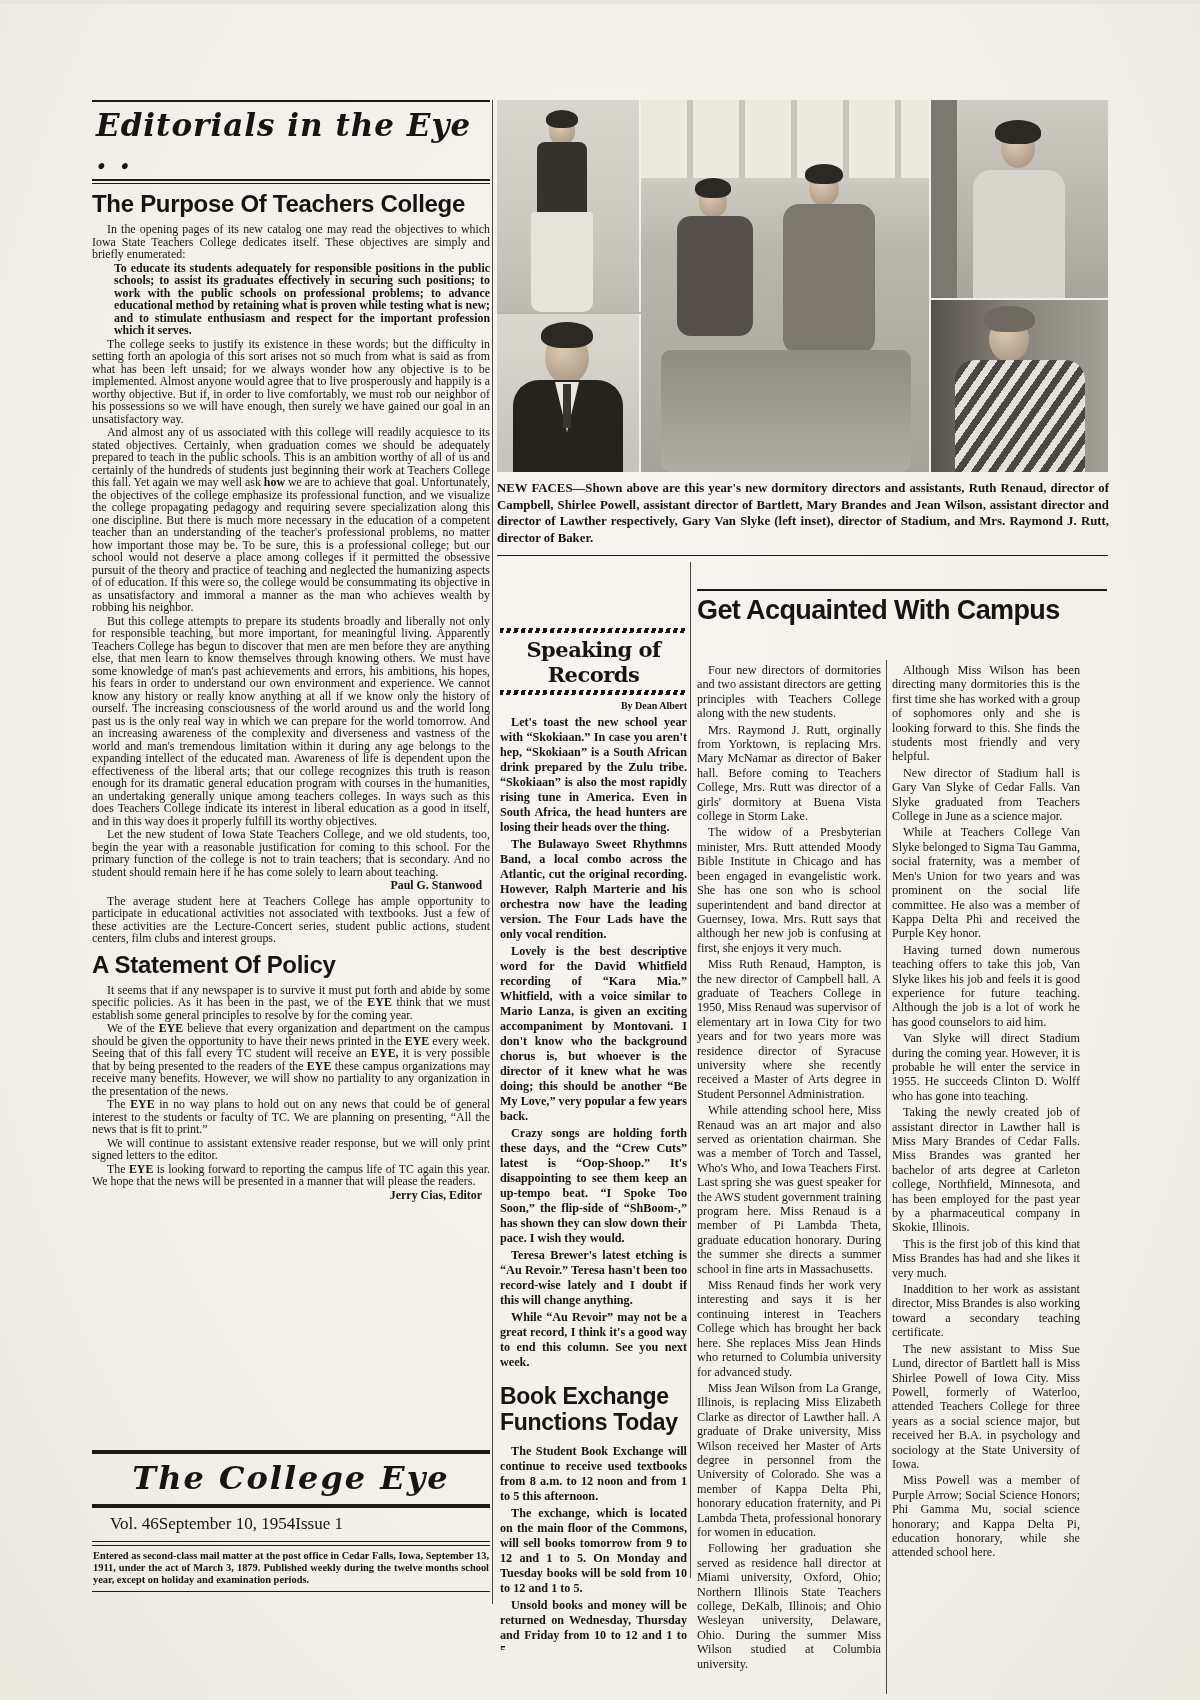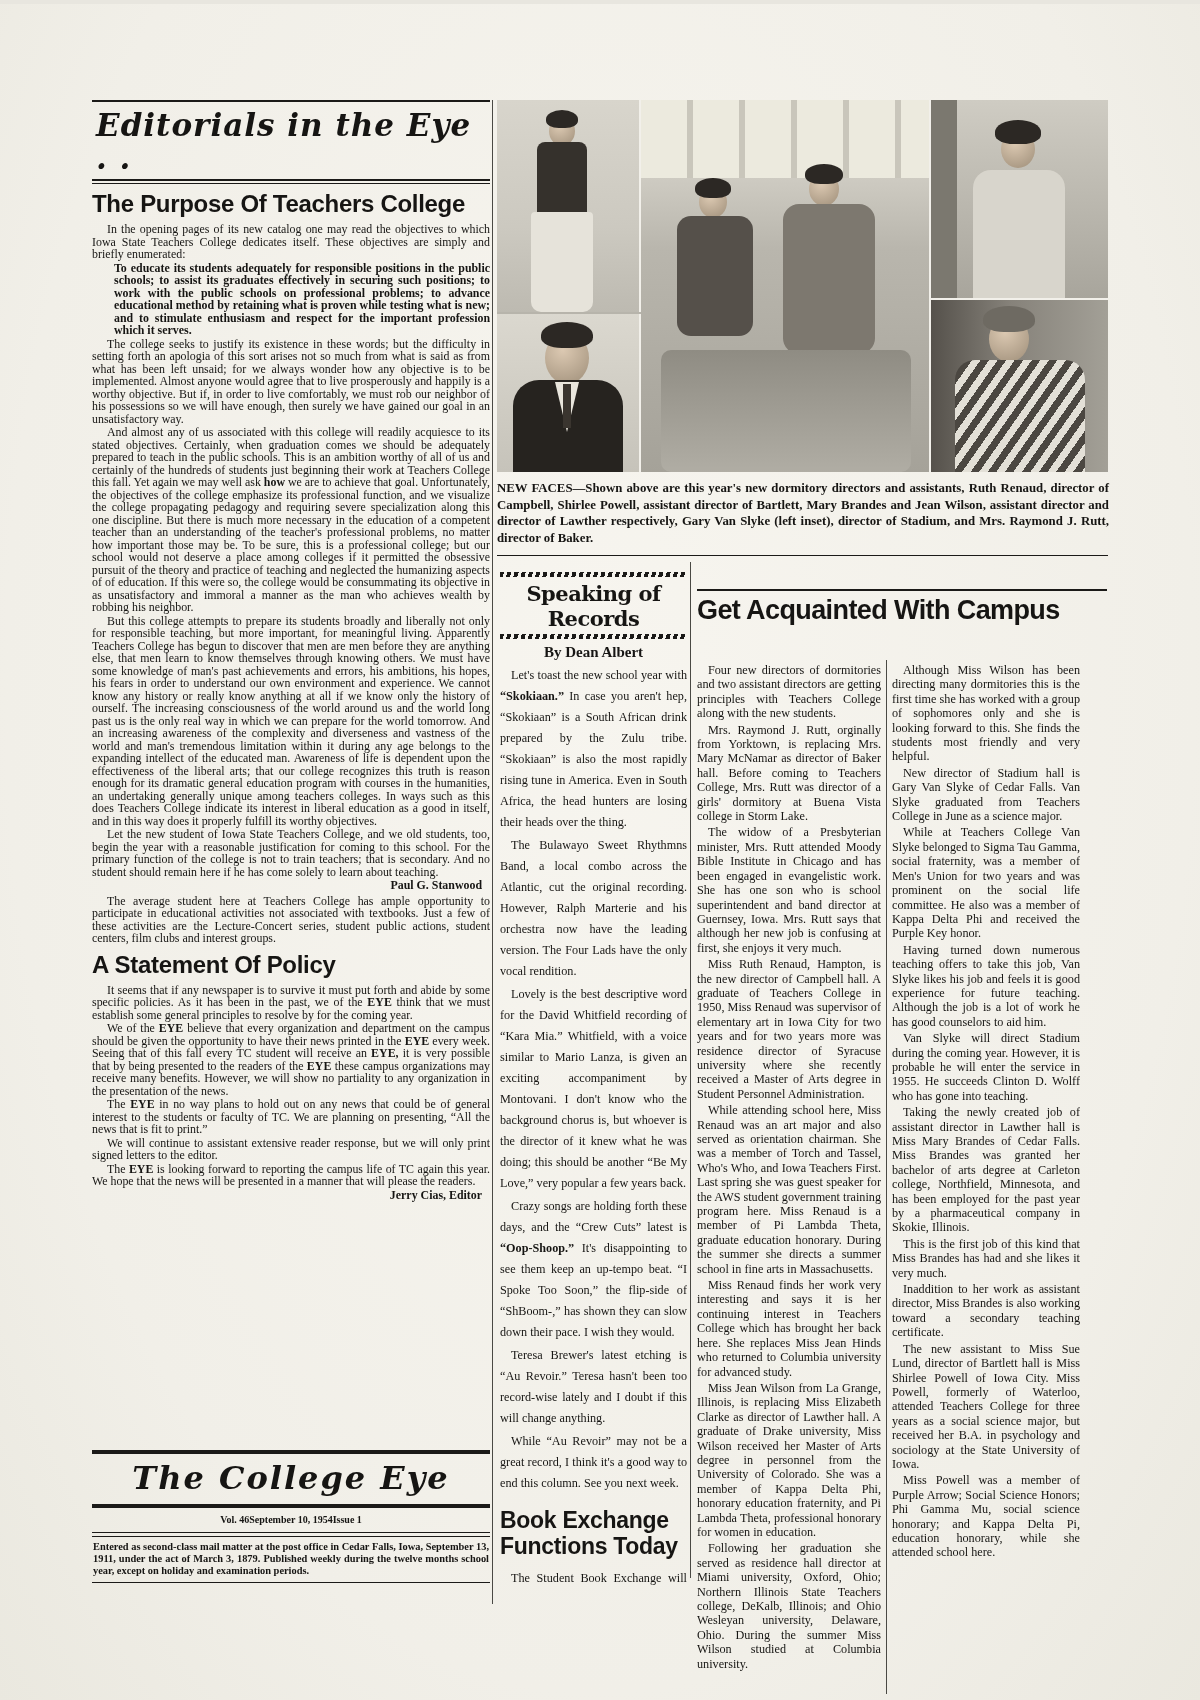--- a/index.html
+++ b/index.html
@@ -17,44 +17,44 @@
   .kicker{font-size:31px;line-height:1.05;padding:7px 4px 5px;letter-spacing:1px;}
   .art-title{font-family:"Liberation Sans",sans-serif;font-weight:bold;font-size:24px;
              line-height:1.04;letter-spacing:-0.3px;margin:8px 0 6px;}
   .body-l{font-size:11.9px;line-height:12.5px;text-align:justify;}
   .body-l p{margin:0 0 1px;text-indent:15px;}
   .objectives{font-weight:bold;padding-left:22px;text-indent:0 !important;}
   .signature{text-align:right;font-weight:bold;padding-right:8px;text-indent:0 !important;margin:1px 0 3px !important;}
   
   .masthead{position:absolute;left:92px;top:1446px;width:398px;}
   .mast-title{text-align:center;font-size:32px;line-height:1;padding:8px 0 10px;letter-spacing:2px;}
-  .volrow{display:flex;justify-content:center;font-weight:bold;font-size:10px;padding:6px 18px 7px;}
+  .volrow{display:flex;justify-content:flex-start;font-weight:normal;font-size:17px;padding:6px 18px 7px;}
   .entered{font-size:10.4px;font-weight:bold;line-height:12px;text-align:justify;padding:4px 1px 5px;}
   .gap2{height:3px;}
   
   .photo{position:absolute;left:497px;top:96px;width:611px;height:372px;background:#b7b4ab;}
   .ph{position:absolute;overflow:hidden;}
   .fig{position:absolute;}
   .head{position:absolute;border-radius:50%;background:radial-gradient(circle at 40% 35%,#dcc9b2,#9d8d78);}
   .hair{position:absolute;border-radius:50% 50% 40% 40%;background:#2c2824;}
   
   .caption{position:absolute;left:497px;top:476px;width:612px;font-size:12.8px;line-height:16.5px;
            font-weight:bold;text-align:justify;}
   
-  .colA{position:absolute;left:500px;top:530px;width:187px;height:1060px;overflow:hidden;}
+  .colA{position:absolute;left:500px;top:586px;width:187px;height:1060px;overflow:hidden;}
   .colB{position:absolute;left:697px;top:659px;width:184px;height:1045px;overflow:hidden;}
   .colC{position:absolute;left:892px;top:659px;width:188px;height:1045px;overflow:hidden;}
   .body-r{font-size:12.2px;text-align:justify;}
-  .colA .body-r p{line-height:21px;margin:0 0 2px;text-indent:11px;}
+  .colA .body-r p{line-height:15px;margin:0 0 2px;text-indent:11px;font-weight:bold;}
   .colB p,.colC p{line-height:14.4px;margin:0 0 2px;text-indent:11px;}
   .records-box{margin-top:38px;}
   .wavy{height:5px;background:repeating-linear-gradient(105deg,#1b1a18 0 4px,transparent 4px 7px);}
   .records-title{font-family:"DejaVu Serif",serif;font-weight:bold;font-size:21px;letter-spacing:-0.5px;
                  text-align:center;padding:4px 0 3px;}
-  .byline{text-align:center;font-weight:bold;font-size:15px;padding:5px 0 4px;}
+  .byline{text-align:right;font-weight:bold;font-size:10px;padding:5px 0 4px;}
   .book-title{font-family:"Liberation Sans",sans-serif;font-weight:bold;font-size:23px;line-height:1.12;
               letter-spacing:-0.3px;margin:14px 0 8px;}
   .dorm-title{position:absolute;left:697px;top:592px;width:400px;font-family:"Liberation Sans",sans-serif;
               font-weight:bold;font-size:27px;line-height:1.08;letter-spacing:-0.6px;}
 </style>
 </head>
 <body>
 
 <div class="sheet">
 

